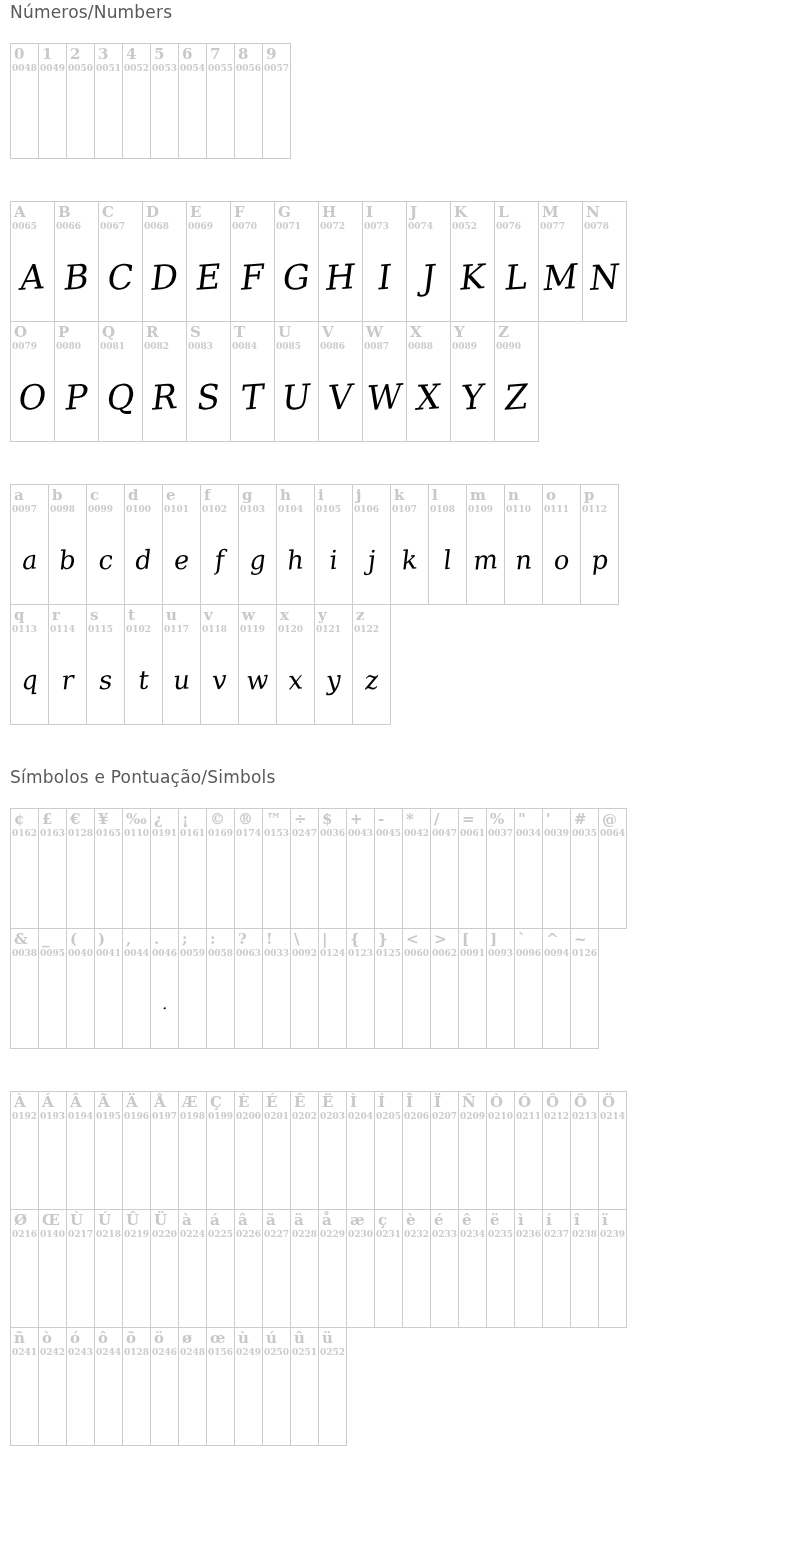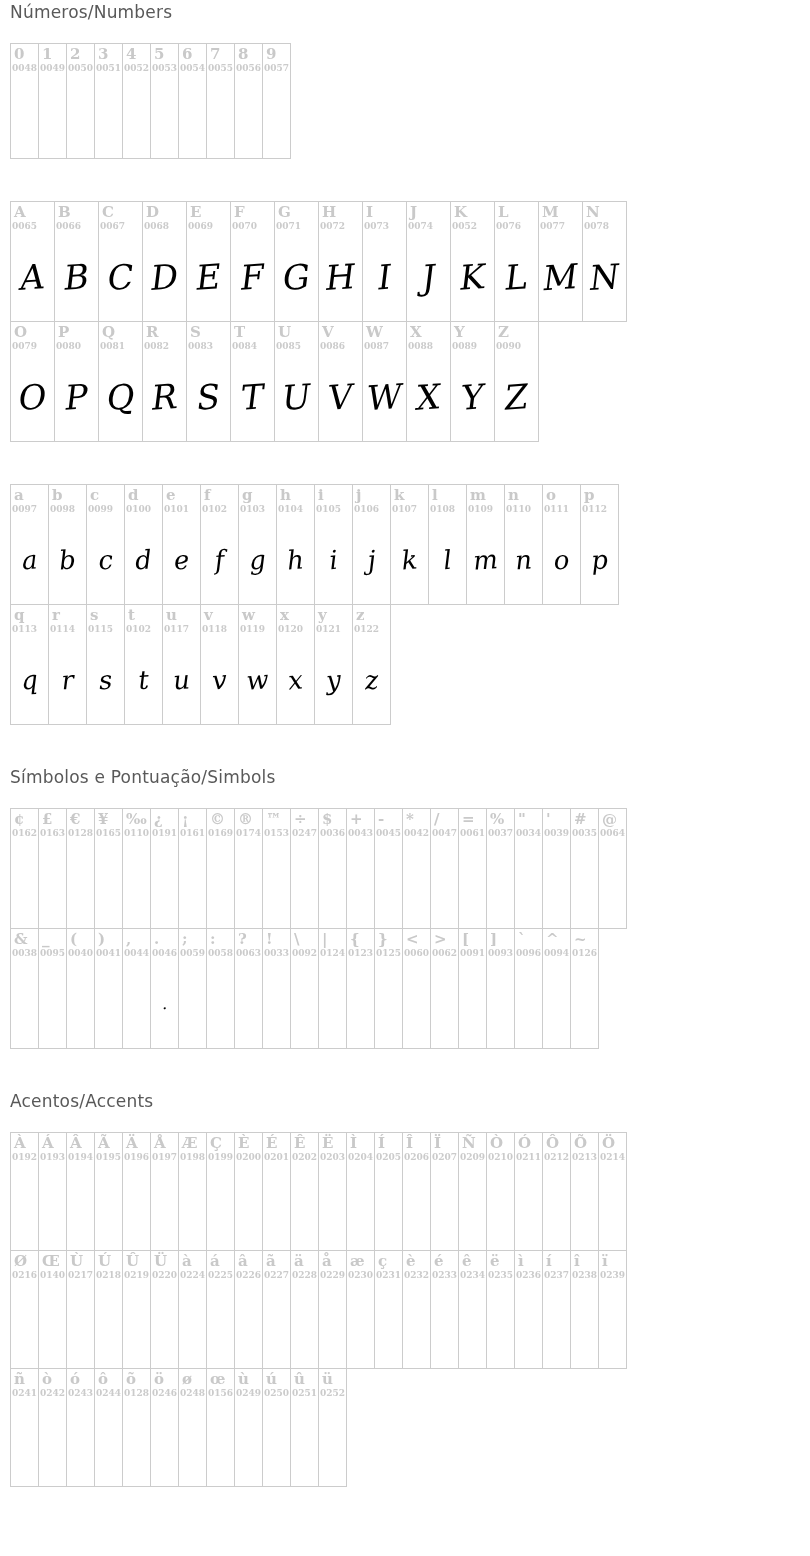--- a/index.html
+++ b/index.html
@@ -621,21 +621,20 @@
       </div>
       <div class="cell">
         <div class="ch">~</div>
         <div class="code">0126</div>
         <div class="glyph"></div>
       </div>
     </div>
 </div>
 
 <div class="section sec-accents">
-  <h2 class="section-title">Acentos/Accents</h2>
   <div class="grid">
       <div class="cell">
         <div class="ch">À</div>
         <div class="code">0192</div>
         <div class="glyph"></div>
       </div>
       <div class="cell">
         <div class="ch">Á</div>
         <div class="code">0193</div>
         <div class="glyph"></div>

